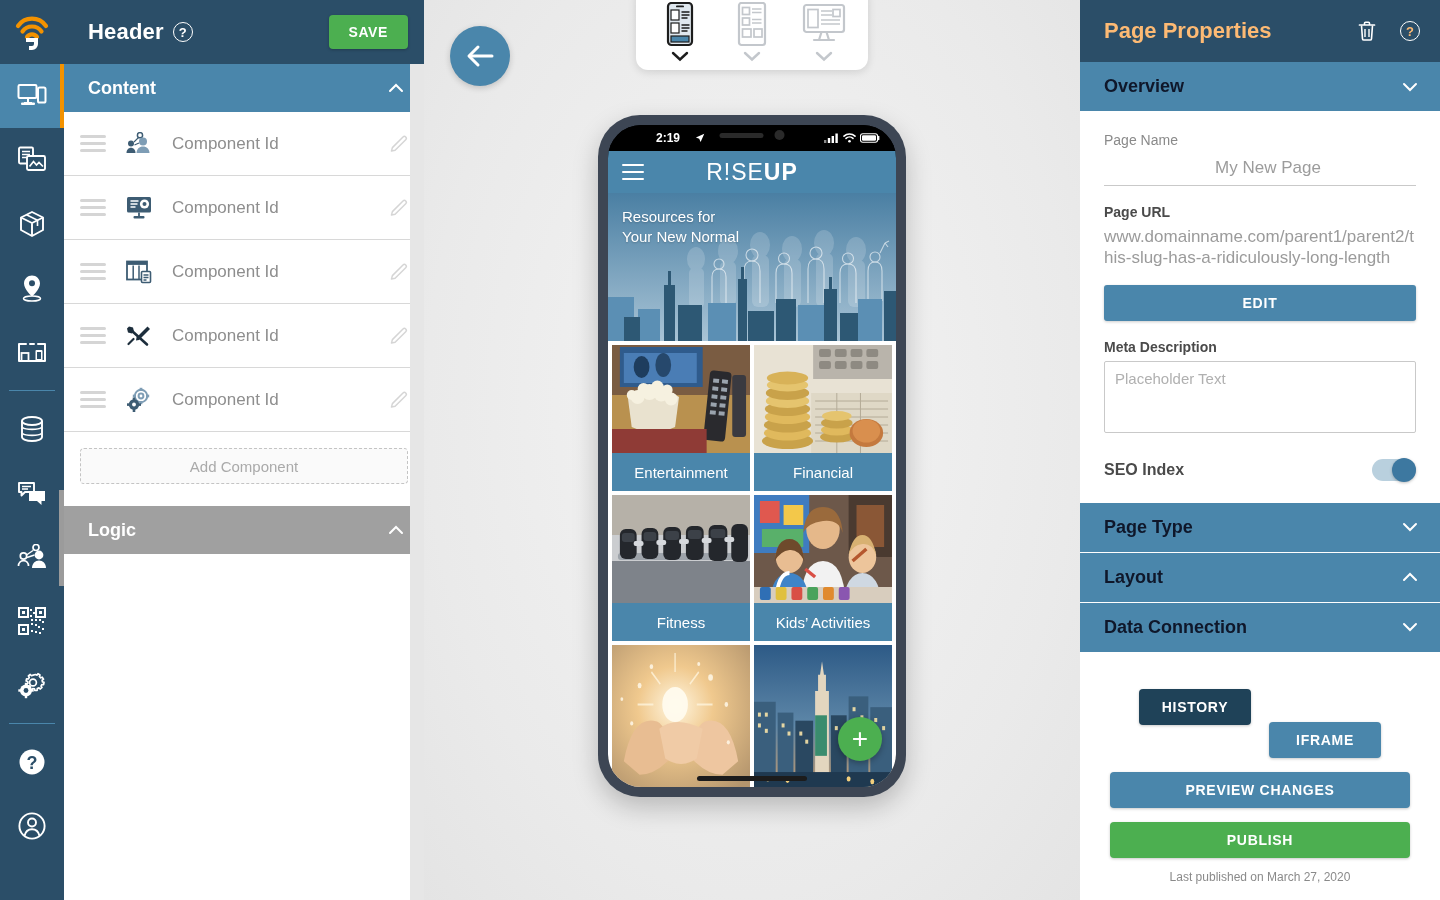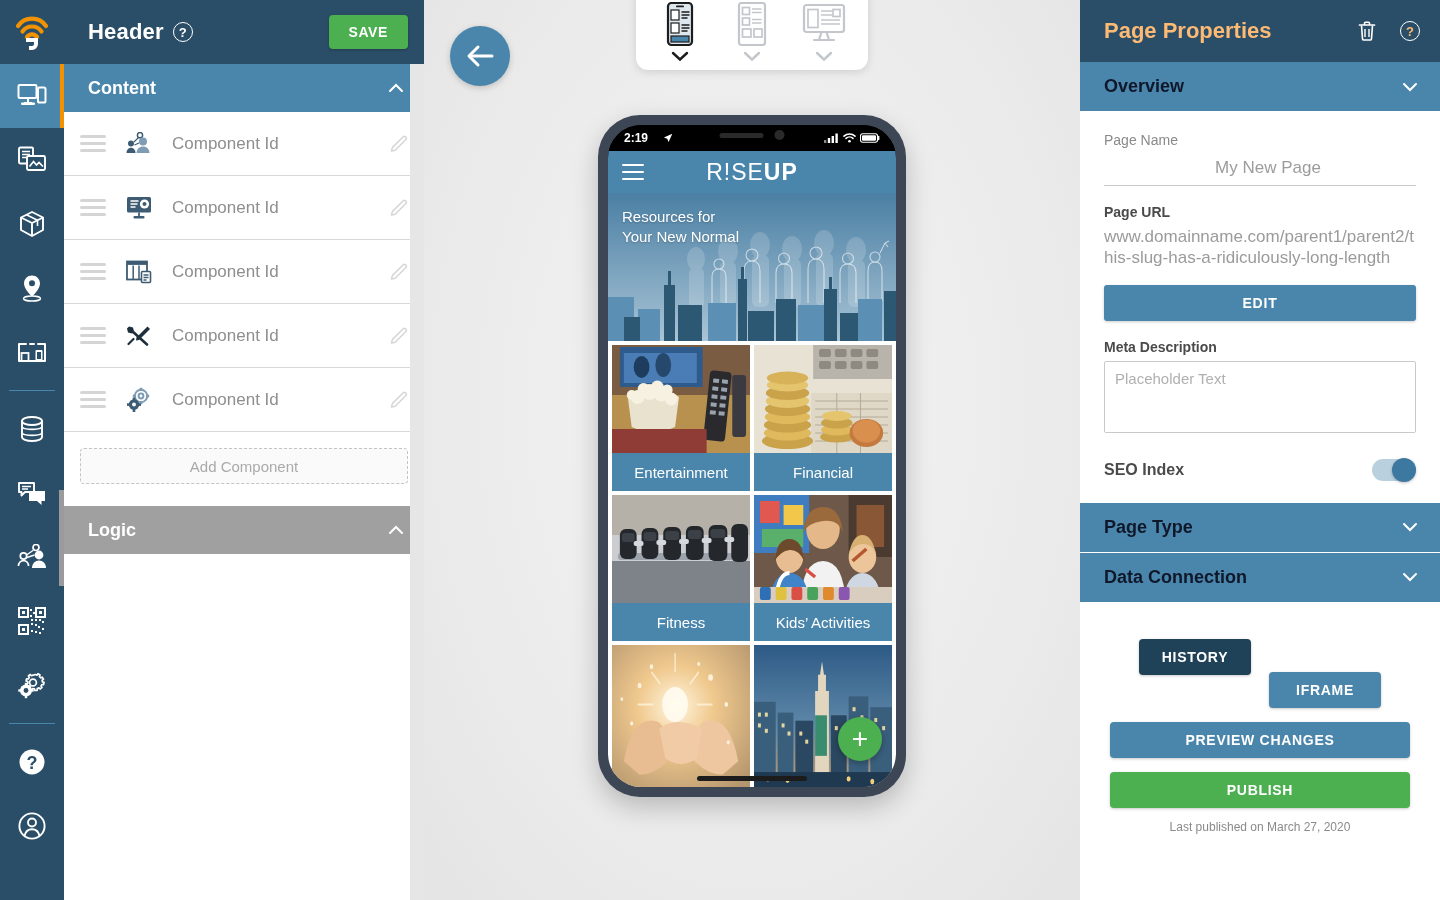--- a/index.html
+++ b/index.html
@@ -135,21 +135,21 @@
   .screen {
     width: 100%; height: 100%; background: #000;
     border-radius: 33px; overflow: hidden; position: relative;
     display: flex; flex-direction: column;
   }
   .statusbar {
     height: 26px; background: #000; color: #fff; flex: 0 0 26px;
     display: flex; align-items: center; padding: 0 16px;
     font-size: 12px; font-weight: bold; position: relative;
   }
-  .sb-time { display: flex; align-items: center; gap: 15px; }
+  .sb-time { display: flex; align-items: center; gap: 15px; margin-left: 32px; }
   .notch {
     position: absolute; left: 50%; top: 5px; transform: translateX(-50%);
     display: flex; align-items: center; gap: 11px;
   }
   .notch-bar { width: 44px; height: 5px; background: #2a2a2a; border-radius: 3px; }
   .notch-dot { width: 10px; height: 10px; background: #2a2a2a; border-radius: 50%; }
   .sb-right { margin-left: auto; display: flex; align-items: center; gap: 4px; }
 
   .appbar {
     height: 42px; flex: 0 0 42px; background: #4a86ab;
@@ -1017,20 +1017,26 @@
       </div>
     </div>
 
     <div class="acc-bar">
       <span>Page Type</span>
       <svg class="chev" viewBox="0 0 20 20">
         <path d="M4 7 L10 13 L16 7" stroke="#fff" stroke-width="2" fill="none" stroke-linecap="round"></path>
       </svg>
     </div>
     <div class="acc-bar">
+      <span>Layout</span>
+      <svg class="chev" viewBox="0 0 20 20">
+        <path d="M4 13 L10 7 L16 13" stroke="#fff" stroke-width="2" fill="none" stroke-linecap="round"></path>
+      </svg>
+    </div>
+    <div class="acc-bar">
       <span>Data Connection</span>
       <svg class="chev" viewBox="0 0 20 20">
         <path d="M4 7 L10 13 L16 7" stroke="#fff" stroke-width="2" fill="none" stroke-linecap="round"></path>
       </svg>
     </div>
 
     <div class="rp-actions">
       <div class="btn-row">
         <button class="abtn dark">HISTORY</button>
         <button class="abtn blue">IFRAME</button>

